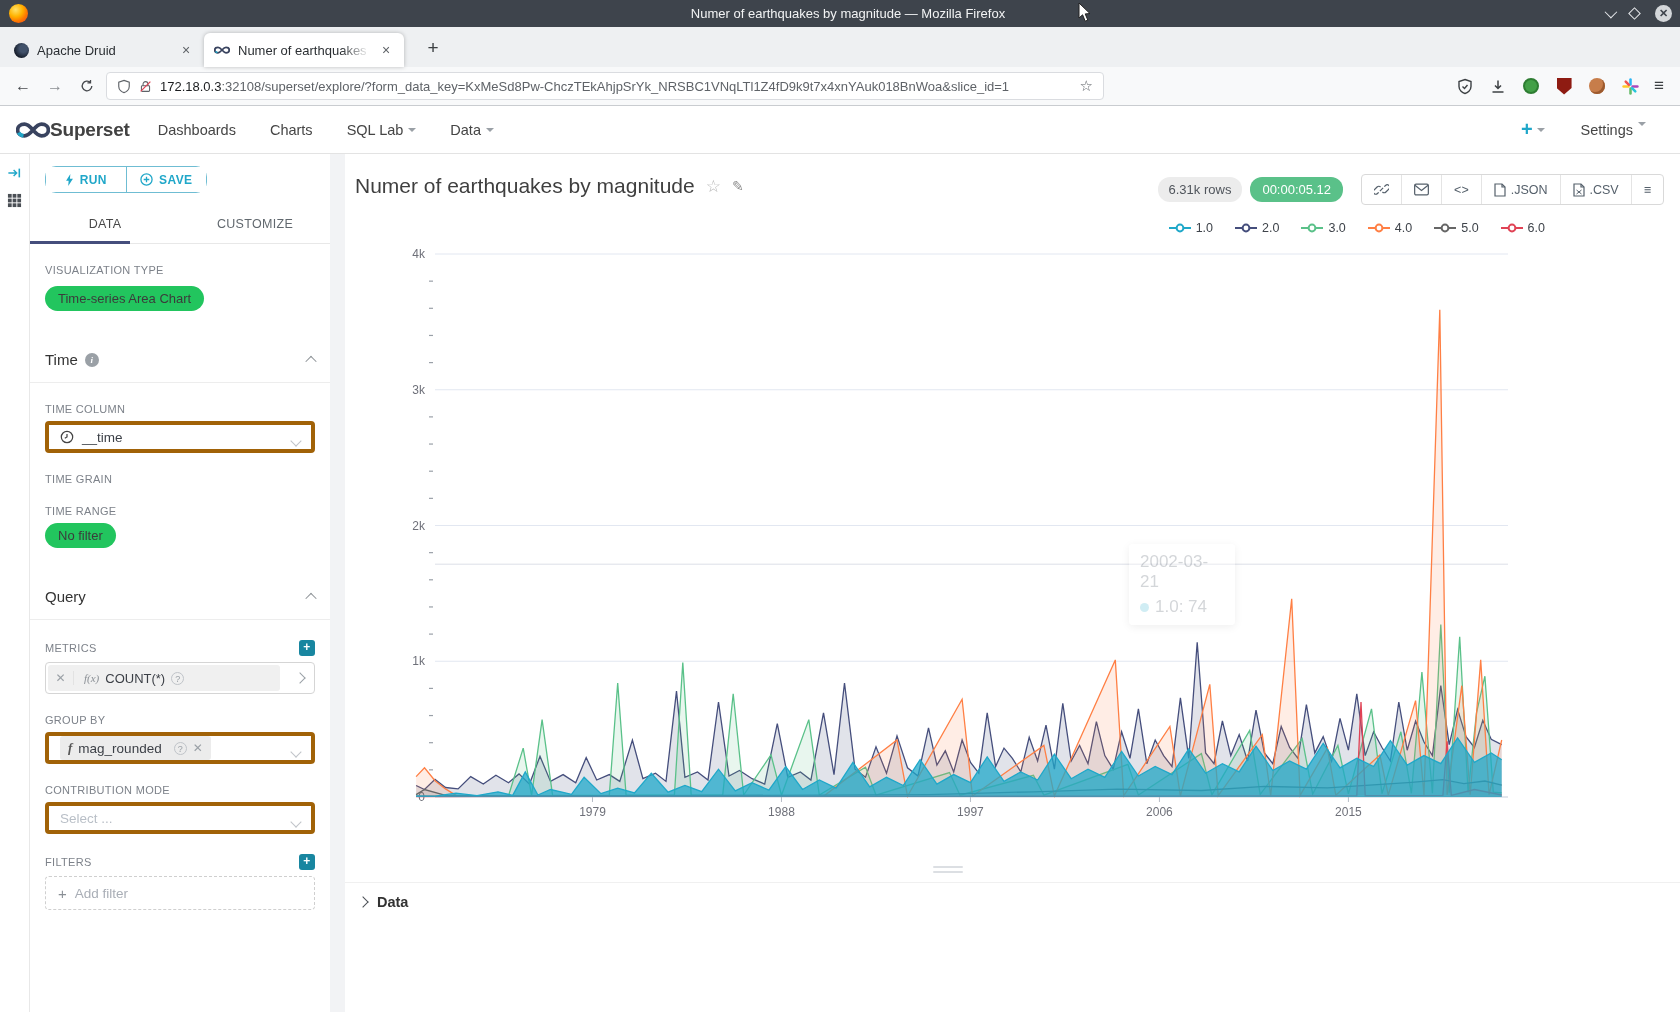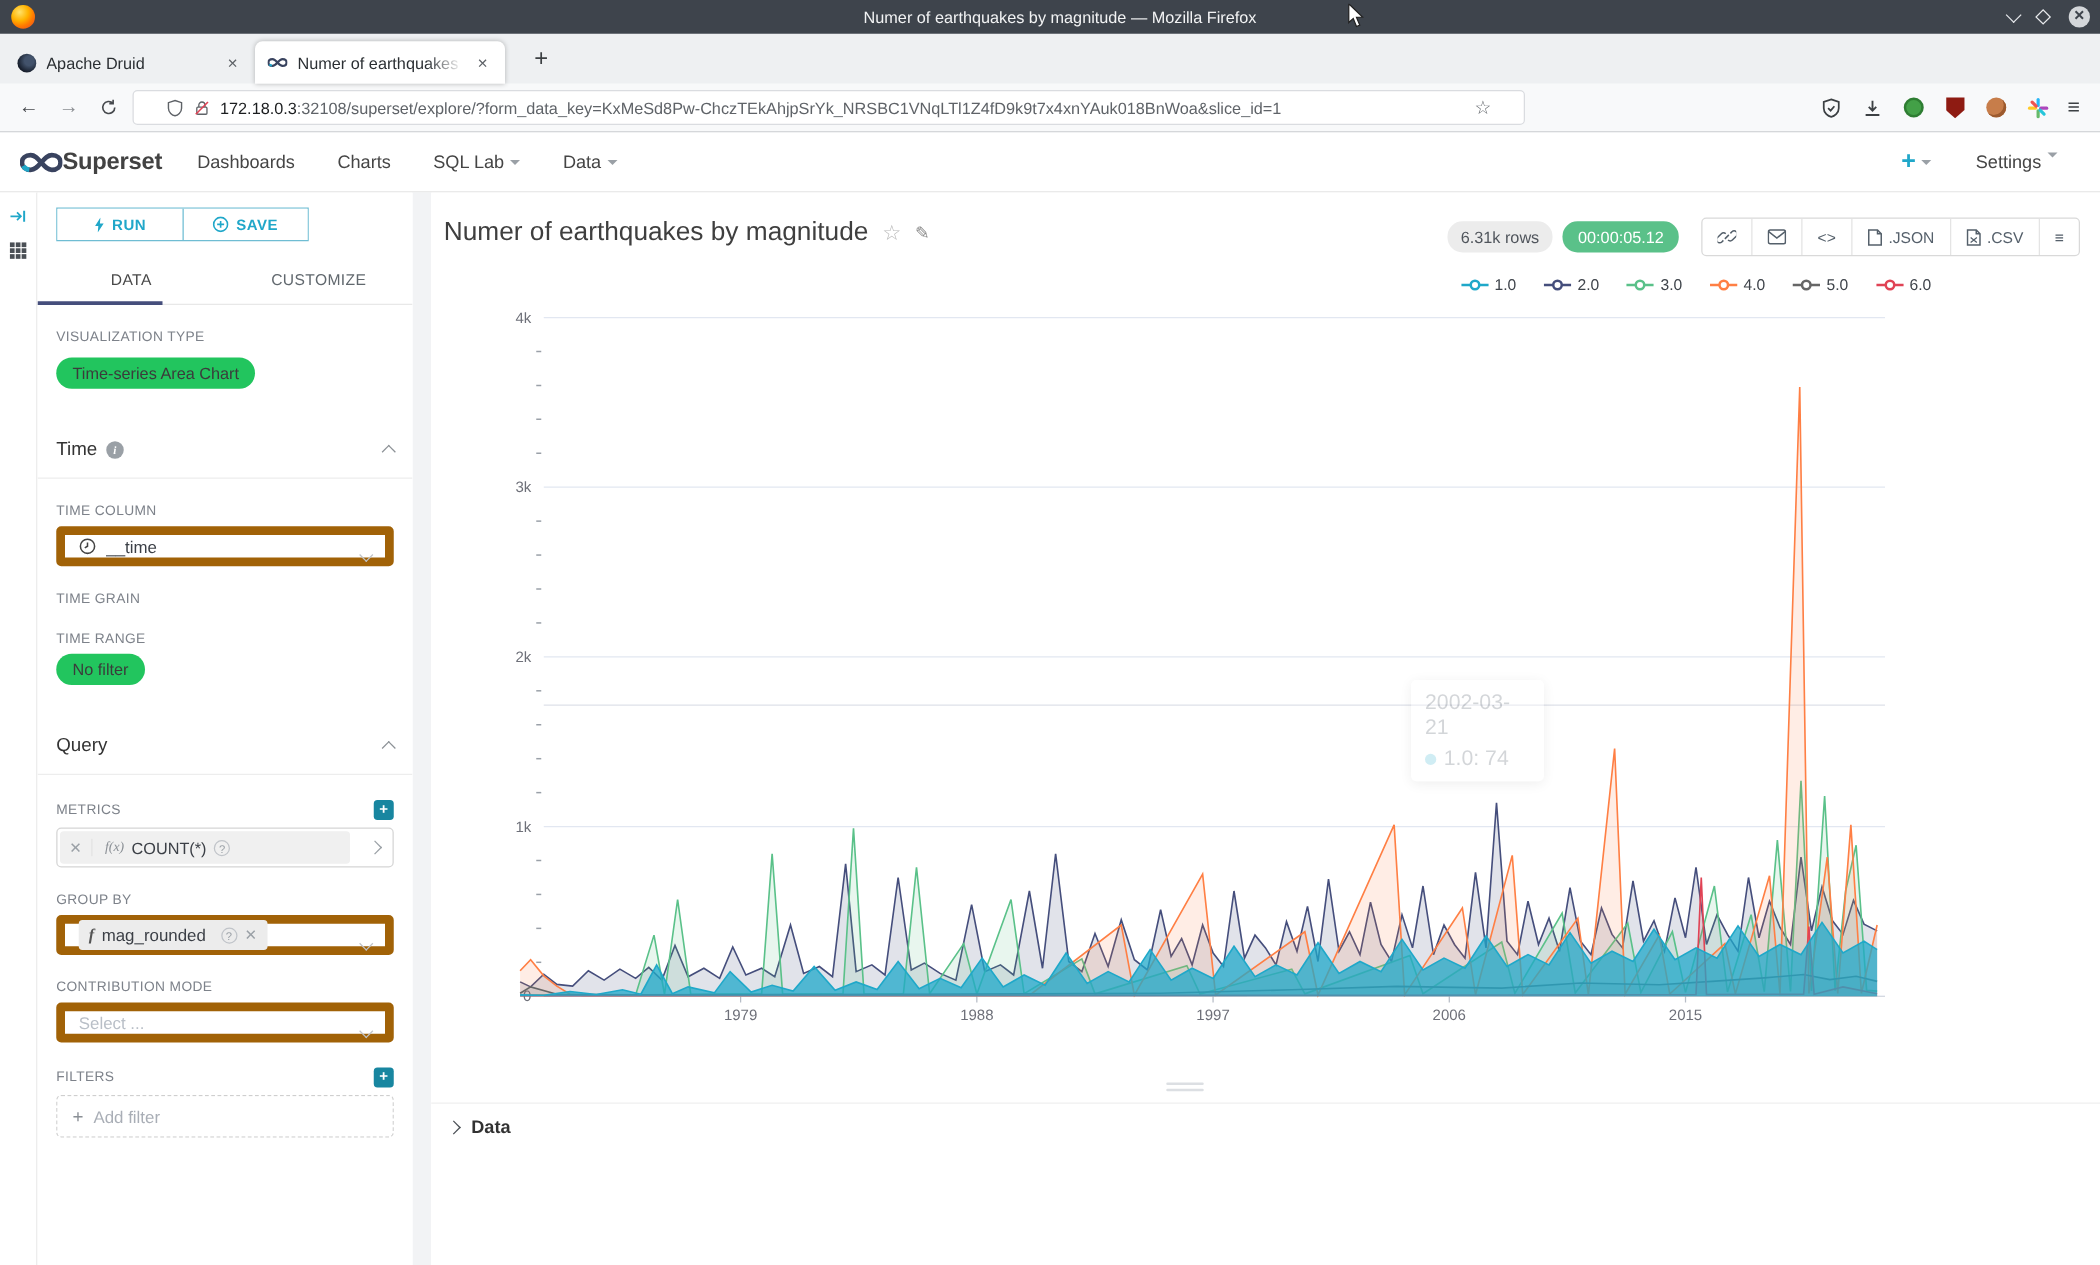--- a/index.html
+++ b/index.html
@@ -22,21 +22,21 @@
   .tab { height:34px; width:200px; display:flex; align-items:center; gap:8px; padding:0 10px; font-size:13px; color:#2b2f33; border-radius:6px 6px 0 0; position:relative; }
   .tab.active { background:#fff; box-shadow:0 0 4px rgba(0,0,0,.25); z-index:2; }
   .tab .tlabel { flex:1; white-space:nowrap; overflow:hidden; -webkit-mask-image:linear-gradient(90deg,#000 78%,transparent); mask-image:linear-gradient(90deg,#000 78%,transparent); }
   .tab .tclose { color:#5f6368; font-size:14px; width:16px; text-align:center; }
   .fav-druid { width:15px; height:15px; border-radius:50%; background:radial-gradient(circle at 62% 38%, #42526b 28%, #151c29 72%); flex:0 0 15px; }
   .newtab { width:30px; height:30px; margin:0 0 4px 14px; font-size:19px; color:#3c4043; display:flex; align-items:center; justify-content:center; border-radius:4px; }
 
   
   .urlrow { height:39px; background:#f8f9fa; border-bottom:1px solid #c9ccd0; display:flex; align-items:center; padding:0 10px; gap:6px; }
   .nav-btn { width:26px; height:26px; display:flex; align-items:center; justify-content:center; font-size:16px; color:#46494d; }
-  .urlbox { width:1114px; height:28px; background:#fff; border:1px solid #dadce0; border-radius:4px; display:flex; align-items:center; padding:0 26px; gap:8px; }
+  .urlbox { width:998px; height:28px; background:#fff; border:1px solid #dadce0; border-radius:4px; display:flex; align-items:center; padding:0 10px; gap:8px; }
   .url-text { flex:1; font-size:13px; color:#5f6368; white-space:nowrap; overflow:hidden; }
   .url-text b { color:#1b1d1f; font-weight:normal; }
   .url-star { color:#5f6368; font-size:15px; }
   .ext-icons { display:flex; align-items:center; gap:15px; margin-left:auto; padding-right:6px; }
   .ext { width:18px; height:18px; display:flex; align-items:center; justify-content:center; }
   .ext-green { width:16px; height:16px; border-radius:50%; background:#43a047; border:2px solid #2e7d32; }
   .ext-red { width:15px; height:17px; background:#8e1b12; clip-path:polygon(0 0,100% 0,100% 62%,50% 100%,0 62%); }
   .ext-cookie { width:16px; height:16px; border-radius:50%; background:#c77d4a; box-shadow:inset -2px -2px 0 #9c5a2e; }
   .hamburger { font-size:17px; color:#3c4043; }
 
@@ -51,39 +51,39 @@
   .plus-new { color:#20a7c9; font-size:20px; font-weight:bold; display:flex; align-items:center; gap:4px; }
   .settings { font-size:14.5px; color:#454545; display:flex; gap:5px; }
 
   
   .content { display:flex; height:858px; }
   .iconstrip { width:30px; border-right:1px solid #e8e8e8; padding-top:12px; display:flex; flex-direction:column; align-items:center; gap:13px; background:#fff; }
   .gutter { width:15px; background:#f2f3f5; }
 
   
   .panel { width:300px; background:#fff; overflow:hidden; position:relative; }
-  .run-save { margin:12px 15px 0; width:202px; height:27px; border:1px solid #6fbdd3; border-radius:0; display:flex; }
+  .run-save { margin:12px 15px 0; width:162px; height:27px; border:1px solid #6fbdd3; border-radius:11px; display:flex; }
   .rs-btn { flex:1; display:flex; align-items:center; justify-content:center; gap:6px; font-size:12px; font-weight:bold; color:#20a7c9; letter-spacing:.4px; background:#fff; border:none; }
   .rs-btn + .rs-btn { border-left:1px solid #6fbdd3; }
   .ptabs { display:flex; margin-top:16px; border-bottom:1px solid #e8e8e8; height:35px; }
   .ptab { flex:1; text-align:center; font-size:12.5px; letter-spacing:.3px; color:#484848; padding-top:8px; position:relative; }
   .ptab.inactive { color:#61686e; }
   .ptab .underline { position:absolute; bottom:-1px; left:0; width:100px; height:3px; background:#454e7c; }
   .sec-h { display:flex; align-items:center; padding:28px 15px 14px; border-bottom:1px solid #ededed; font-size:15px; color:#333; }
   .sec-h.mt { padding-top:40px; }
   .sec-h .spacer { flex:1; }
   .info-dot { width:14px; height:14px; border-radius:50%; background:#9aa0a6; color:#fff; font-size:9px; font-weight:bold; text-align:center; line-height:14px; margin-left:7px; font-family:"Liberation Serif", serif; font-style:italic; }
   .chev { width:8px; height:8px; border-right:1.6px solid #8c9196; border-bottom:1.6px solid #8c9196; display:inline-block; }
   .chev.up { transform:rotate(-135deg) translate(-1px,-1px); }
   .chev.down { transform:rotate(45deg); border-color:#c0c4c9; }
   .chev.right { transform:rotate(-45deg); }
   .ctl-label { margin:20px 15px 6px; font-size:11px; color:#7d828a; letter-spacing:.3px; display:flex; align-items:center; }
   .ctl-label .spacer { flex:1; }
   .plusbtn { width:16px; height:16px; background:#1886a0; border-radius:3px; color:#fff; font-size:12px; line-height:15px; text-align:center; font-weight:bold; }
-  .select { margin:0 15px; height:32px; border:7px solid #a16207; border-radius:4px; display:flex; align-items:center; padding:0 28px 0 11px; font-size:13.5px; color:#3b3f46; position:relative; background:#fff; }
+  .select { margin:0 15px; height:32px; border:4px solid #a16207; border-radius:4px; display:flex; align-items:center; padding:0 28px 0 11px; font-size:13.5px; color:#3b3f46; position:relative; background:#fff; }
   .select .chev.down { position:absolute; right:11px; top:12px; }
   .select.placeholder { color:#b9bfc7; }
   .pillvalue { margin:4px 15px 0; display:inline-block; background:#22c55e; border-radius:14px; padding:5px 13px; font-size:13px; color:#3b3b3b; }
   .metric-box { margin:0 15px; border:1px solid #d5d5d5; border-radius:4px; height:32px; display:flex; align-items:center; padding:2px; position:relative; }
   .metric-gray { background:#f0f0f0; border-radius:3px; height:26px; display:flex; align-items:center; flex:0 0 88%; }
   .metric-x { width:26px; text-align:center; color:#9aa0a6; font-size:12px; border-right:1px solid #e2e2e2; }
   .fx { font-family:"Liberation Serif", serif; font-style:italic; font-size:11px; color:#8a8f95; margin:0 6px 0 10px; }
   .metric-name { font-size:13px; color:#3b3f46; }
   .qmark { width:13px; height:13px; border:1px solid #c0c4c9; border-radius:50%; color:#9aa0a6; font-size:9px; text-align:center; line-height:12px; margin-left:6px; }
   .metric-box .chev.right { position:absolute; right:10px; border-color:#9aa0a6; }

